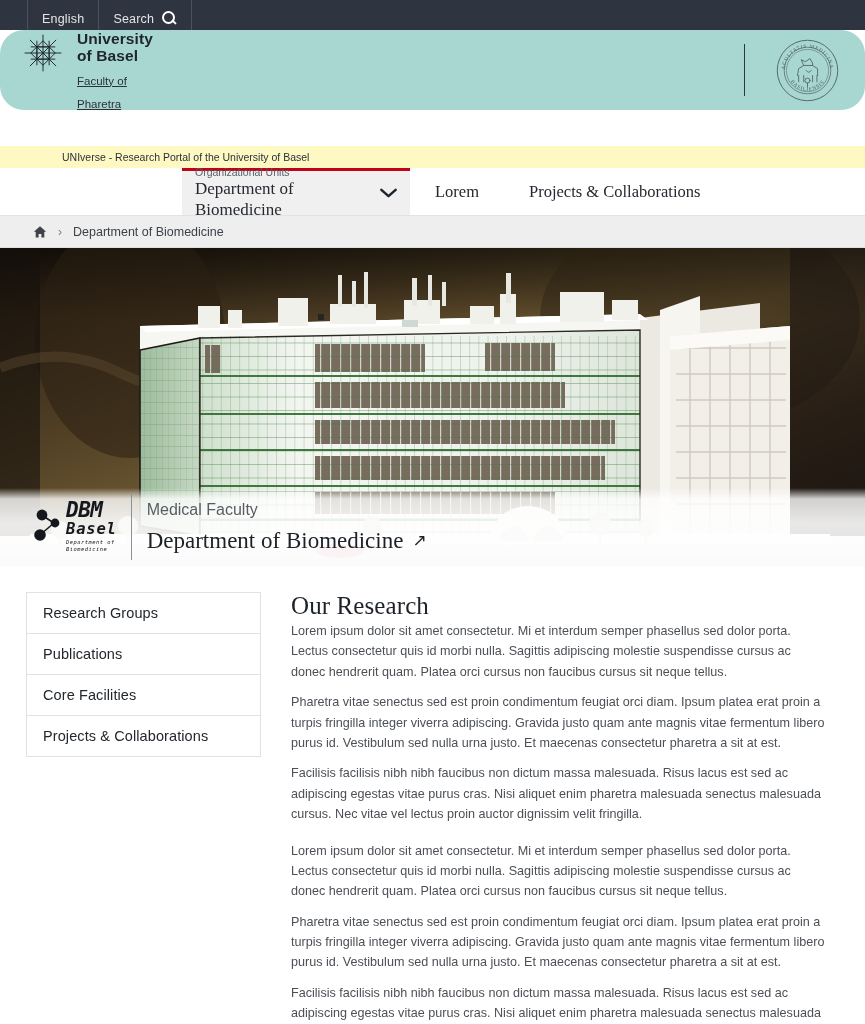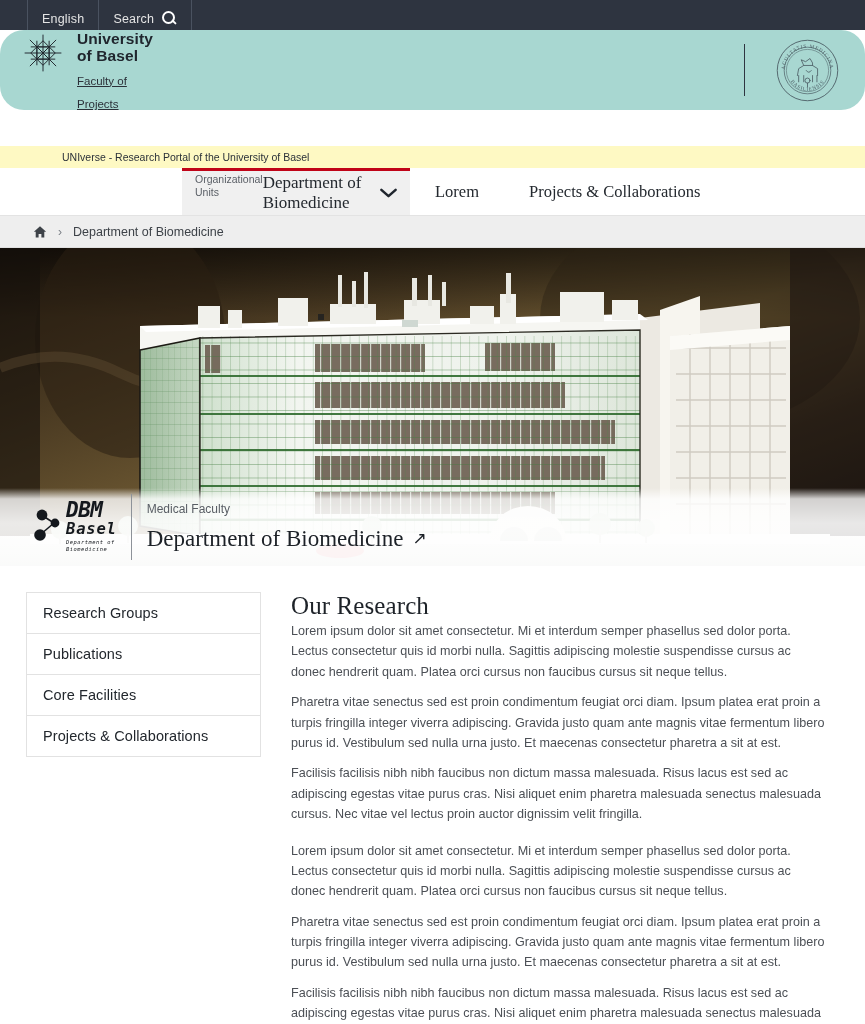--- a/index.html
+++ b/index.html
@@ -89,21 +89,21 @@
   .nav-pad { width: 182px; }
   .nav-dropdown {
     width: 228px;
     background: #f0f0f0;
     border-top: 3px solid #c00418;
     display: flex; align-items: center;
     justify-content: space-between;
     padding: 0 12px 0 13px;
     cursor: pointer;
   }
-  .nd-text { display: flex; flex-direction: row; justify-content: center; }
+  .nd-text { display: flex; flex-direction: column; justify-content: center; }
   .nd-label { font-size: 10.5px; color: #5a5f66; line-height: 1.25; }
   .nd-value { font-family: "Liberation Serif", serif; font-size: 17px; color: #24292f; line-height: 1.2; }
   .chev { width: 19px; height: 12px; flex: 0 0 19px; }
   .nav-links { display: flex; align-items: center; gap: 0; }
   .nav-link {
     font-family: "Liberation Serif", serif;
     font-size: 16.5px; color: #24292f;
     padding: 0 25px;
     line-height: 48px;
     cursor: pointer;
@@ -140,21 +140,21 @@
     padding-left: 34px;
   }
   .dbm-logo { display: flex; align-items: center; }
   .dbm-mark { width: 30px; height: 40px; flex: 0 0 30px; }
   .dbm-words { margin-left: 2px; display:flex; flex-direction:column;font-style:italic; }
   .dbm-top { font-family: "DejaVu Sans Mono", monospace; font-weight: 700; font-size: 21px; letter-spacing: -0.5px; color: #14181d; line-height: .95; }
   .dbm-mid { font-family: "DejaVu Sans Mono", monospace; font-weight: 700; font-size: 15.5px; letter-spacing: .8px; color: #14181d; line-height: 1.1; }
   .dbm-small { font-family: "DejaVu Sans Mono", monospace; font-size: 5.4px; letter-spacing: .5px; color: #14181d; line-height: 1.25; margin-top: 1px; }
   .hero-divider { width: 1px; align-self: stretch; background: #8d9299; margin: 6px 15px 6px 14px; }
   .hero-titles { display: flex; flex-direction: column; justify-content: center; }
-  .hero-kicker { font-size: 12px; color: #585d64; line-height: 1.3; margin-bottom: 7px; }
+  .hero-kicker { font-size: 16px; color: #585d64; line-height: 1.3; margin-bottom: 7px; }
   .hero-title { font-family: "Liberation Serif", serif; font-size: 23px; color: #1c2127; line-height: 1.18; display: flex; align-items: center; gap: 9px; }
   .ext-arrow { display:inline-block; font-size: 17px; color: #1c2127; line-height:1; }
 
   
   .content {
     display: flex;
     flex: 1 1 auto;
     padding: 26px 22px 0 26px;
     gap: 30px;
     background: #fff;
@@ -227,21 +227,21 @@
           <path d="M24 10 L31 17 L24 24 L17 17 Z"></path>
           <path d="M24 24 L31 31 L24 38 L17 31 Z"></path>
           <path d="M10 24 L17 17 L24 24 L17 31 Z"></path>
           <path d="M24 24 L31 17 L38 24 L31 31 Z"></path>
         </g>
       </svg>
       <div class="uni-wordmark">
         <div class="uni-name">University</div>
         <div class="uni-name">of Basel</div>
         <div class="uni-sub">Faculty of</div>
-        <div class="uni-sub">Projects</div>
+        <div class="uni-sub">Pharetra</div>
       </div>
     </div>
 
     <div class="seal-wrap">
       <div class="seal-divider"></div>
       <svg class="seal" viewBox="0 0 100 100">
         <defs>
           <path id="arcTop" d="M 14,50 A 36,36 0 0 1 86,50"></path>
           <path id="arcBot" d="M 18,50 A 32,32 0 0 0 82,50"></path>
         </defs>

